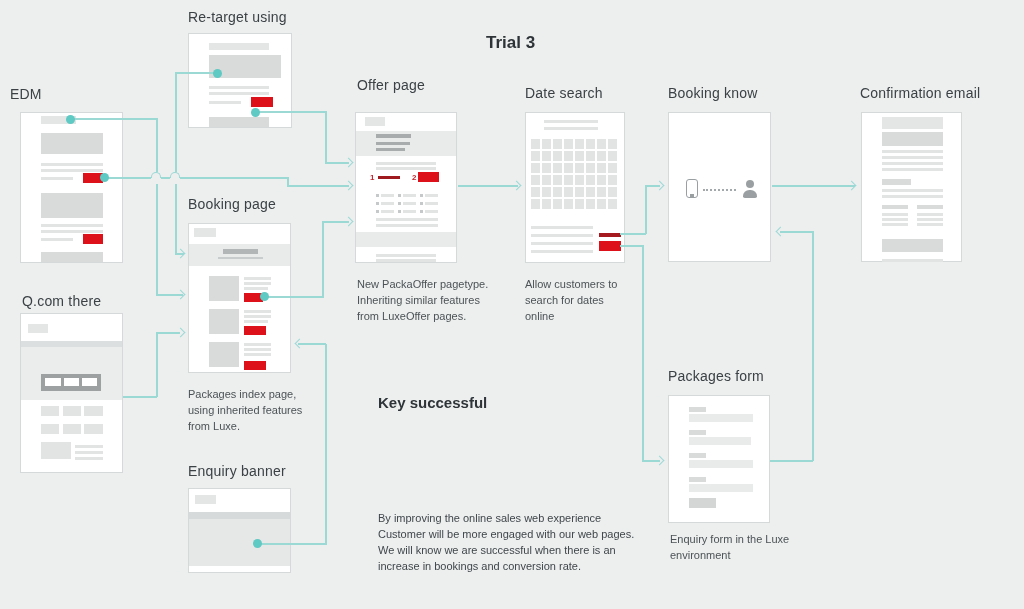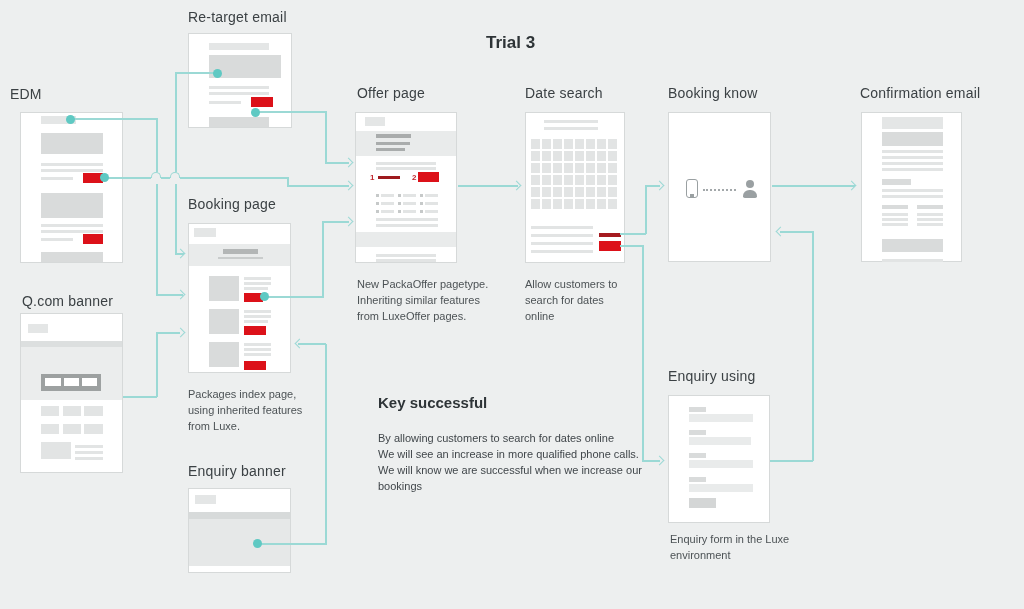--- a/index.html
+++ b/index.html
@@ -29,29 +29,29 @@
   .pbody{width:14px;height:8px;border-radius:7px 7px 2px 2px;background:#9aa0a2}
 </style>
 </head>
 <body>
 
 <div id="page">
 
   <div class="a title" style="left:486px;top:33px">Trial 3</div>
 
   <div class="a lbl" style="left:10px;top:86px">EDM</div>
-  <div class="a lbl" style="left:188px;top:9px">Re-target email</div>
+  <div class="a lbl" style="left:188px;top:9px">Re-target using</div>
   <div class="a lbl" style="left:188px;top:196px">Booking page</div>
-  <div class="a lbl" style="left:22px;top:293px">Q.com banner</div>
+  <div class="a lbl" style="left:22px;top:293px">Q.com there</div>
   <div class="a lbl" style="left:188px;top:463px">Enquiry banner</div>
-  <div class="a lbl" style="left:357px;top:85px">Offer page</div>
+  <div class="a lbl" style="left:357px;top:77px">Offer page</div>
   <div class="a lbl" style="left:525px;top:85px">Date search</div>
   <div class="a lbl" style="left:668px;top:85px">Booking know</div>
   <div class="a lbl" style="left:860px;top:85px">Confirmation email</div>
-  <div class="a lbl" style="left:668px;top:368px">Enquiry using</div>
+  <div class="a lbl" style="left:668px;top:368px">Packages form</div>
 
   <div class="card" style="left:20px;top:112px;width:103px;height:151px">
     <i class="a g1" style="left:20px;top:3px;width:35px;height:8px"></i>
     <i class="a g2" style="left:20px;top:20px;width:62px;height:21px"></i>
     <i class="a tl" style="left:20px;top:50px;width:62px;height:2.5px"></i>
     <i class="a tl" style="left:20px;top:56px;width:62px;height:2.5px"></i>
     <i class="a tl" style="left:20px;top:64px;width:32px;height:2.5px"></i>
     <i class="a red" style="left:62px;top:60px;width:20px;height:10px"></i>
     <i class="a g2" style="left:20px;top:80px;width:62px;height:25px"></i>
     <i class="a tl" style="left:20px;top:111px;width:62px;height:2.5px"></i>
@@ -269,24 +269,24 @@
   <div class="a cap" style="left:357px;top:276px;width:150px">New PackaOffer pagetype.
 Inheriting similar features
 from LuxeOffer pages.</div>
   <div class="a cap" style="left:188px;top:386px;width:140px">Packages index page,
 using inherited features
 from Luxe.</div>
   <div class="a cap" style="left:670px;top:531px;width:150px">Enquiry form in the Luxe
 environment</div>
 
   <div class="a h2" style="left:378px;top:394px">Key successful</div>
-  <div class="a cap" style="left:378px;top:430px;width:300px;color:#40464a">By allowing customers to search for dates online
-We will see an increase in more qualified phone calls.
-We will know we are successful when we increase our
-bookings</div>
+  <div class="a cap" style="left:378px;top:510px;width:300px;color:#40464a">By improving the online sales web experience
+Customer will be more engaged with our web pages.
+We will know we are successful when there is an
+increase in bookings and conversion rate.</div>
 
   <div>
 
     <i class="a ln" style="left:70px;top:118px;width:87px;height:1.5px"></i>
     <i class="a ln" style="left:156px;top:118px;width:1.5px;height:54px"></i>
     <i class="a ln" style="left:156px;top:184px;width:1.5px;height:111px"></i>
     <i class="a ln" style="left:156px;top:294px;width:27px;height:1.5px"></i>
     <i class="a ar" style="left:177px;top:291px"></i>
 
     <i class="a ln" style="left:175px;top:72px;width:42px;height:1.5px"></i>

